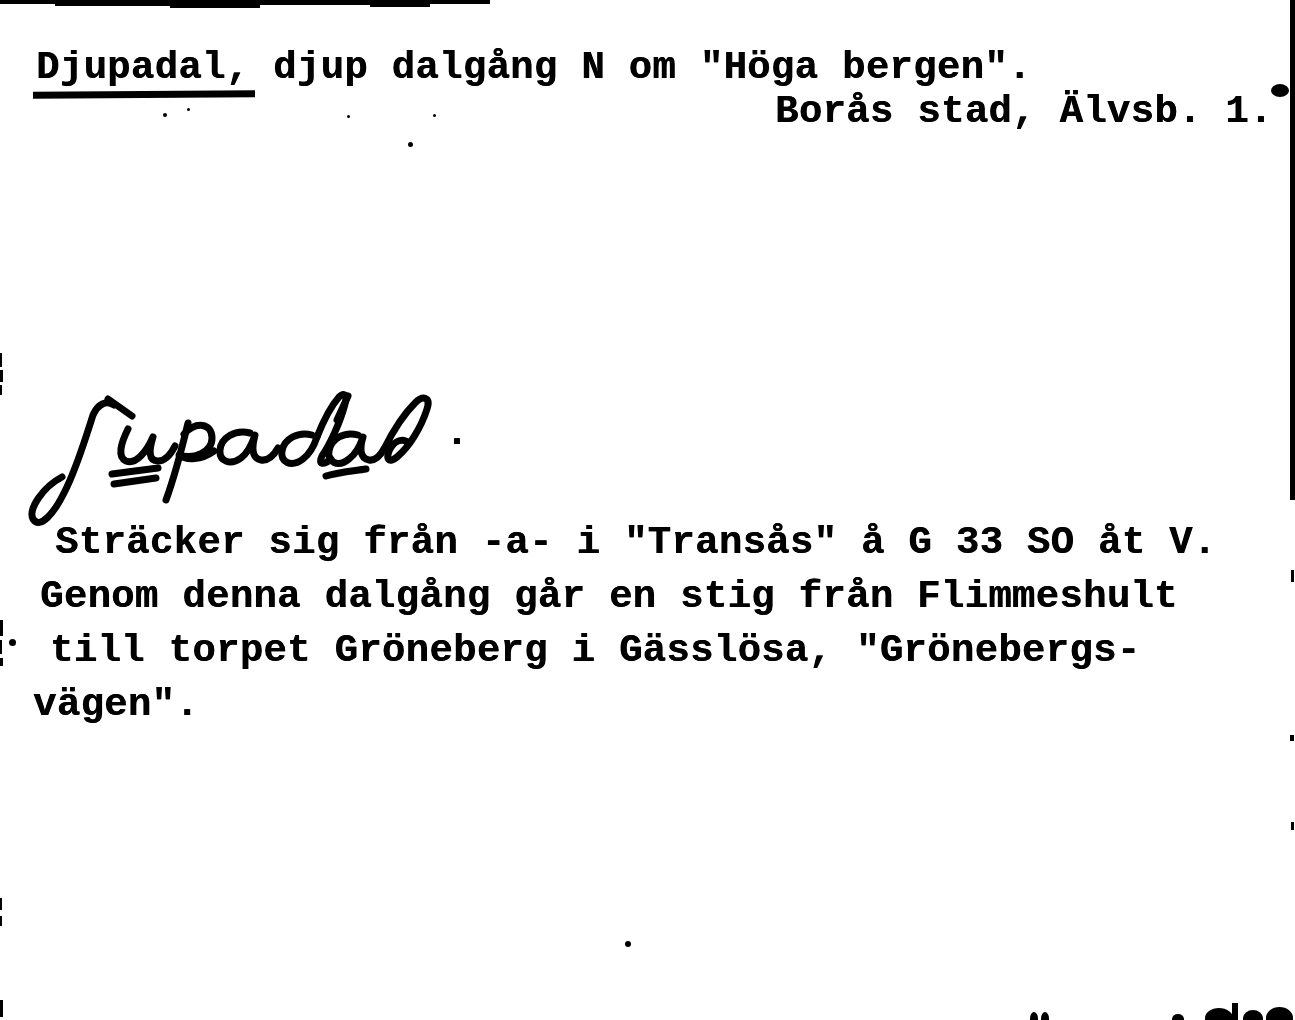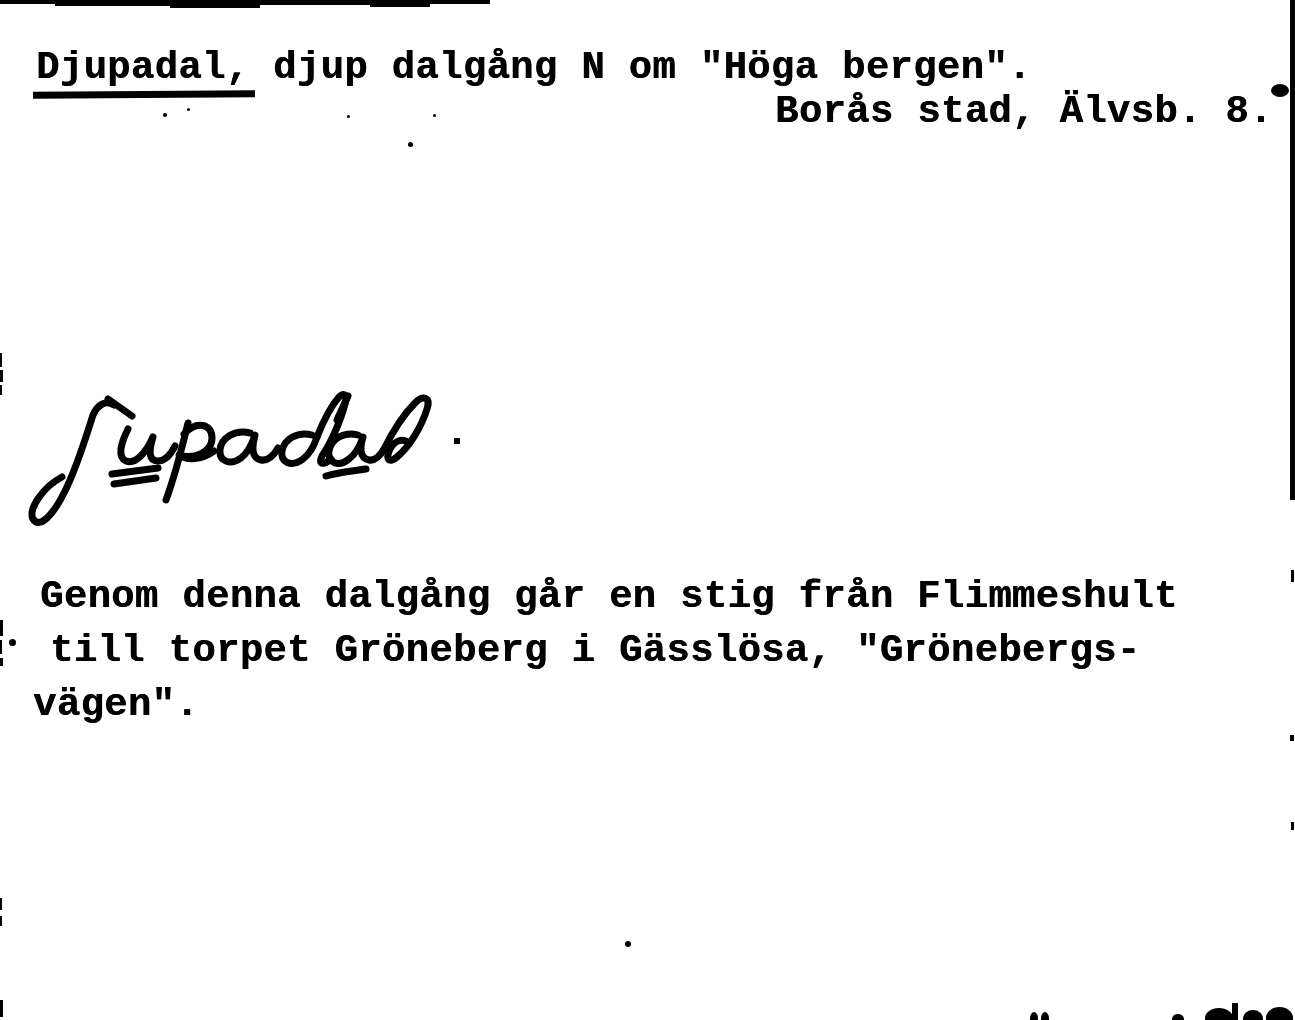--- a/index.html
+++ b/index.html
@@ -46,21 +46,21 @@
   .dot{position:absolute;background:#000;border-radius:50%;}
 </style>
 </head>
 <body>
 
 <div class="page">
 
   <div class="tw headline"><span>Djupadal</span><span>, djup dalgång N om "Höga bergen".</span></div>
   <div class="headword-underline"></div>
 
-  <div class="tw district">Borås stad, Älvsb. 8.</div>
+  <div class="tw district">Borås stad, Älvsb. 1.</div>
 
   <div class="handwriting">
     <span class="visually-hidden">jùpadàl</span>
     <svg viewBox="0 0 450 150" width="450" height="150" aria-hidden="true">
       <g fill="none" stroke="#000" stroke-width="7" stroke-linecap="round" stroke-linejoin="round">
 
         <path d="M99,17 C91,12 83,16 78,27 C70,52 61,82 49,105 C39,125 25,142 18,131 C13,121 28,99 47,89"></path>
 
         <path d="M93,11 L117,28"></path>
 
@@ -82,20 +82,21 @@
         <path d="M311,88 C324,84 338,83 351,81"></path>
 
         <path d="M369,61 C377,45 389,26 400,15 C408,7 416,9 412,21 C406,40 394,59 382,69 C374,76 370,71 375,61 C380,52 388,50 394,55"></path>
       </g>
     </svg>
   </div>
 
   <div class="tw hw-period">.</div>
 
 
+  <div class="tw body-line-1">Sträcker sig från -a- i "Transås" å G 33 SO åt V.</div>
   <div class="tw body-line-3">till torpet Gröneberg i Gässlösa, "Grönebergs-</div>
   <div class="tw body-line-2">Genom denna dalgång går en stig från Flimmeshult</div>
   <div class="tw body-line-4">vägen".</div>
 
   <div>
     <span class="ink" style="left:0;top:0;width:60px;height:4px;"></span>
     <span class="ink" style="left:55px;top:0;width:120px;height:6px;"></span>
     <span class="ink" style="left:170px;top:0;width:90px;height:8px;"></span>
     <span class="ink" style="left:255px;top:0;width:120px;height:5px;"></span>
     <span class="ink" style="left:370px;top:0;width:60px;height:7px;"></span>

